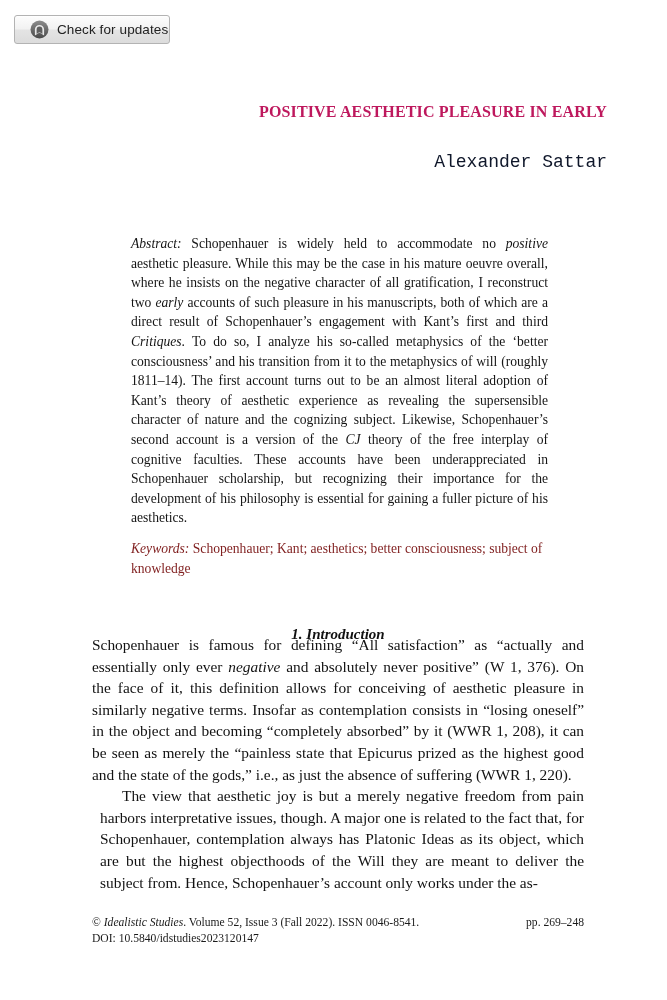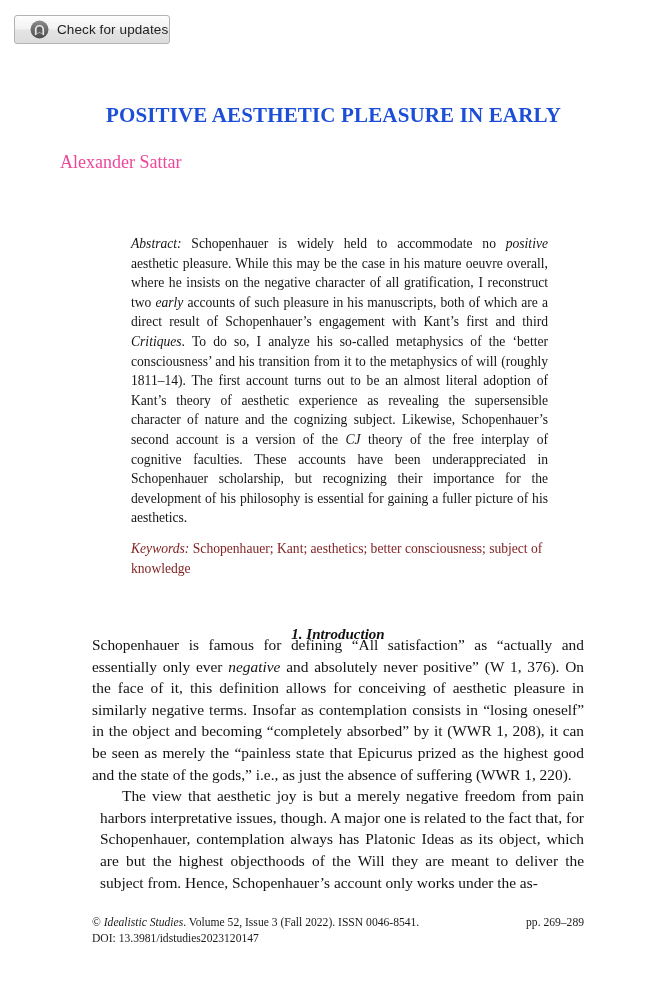--- a/index.html
+++ b/index.html
@@ -46,37 +46,38 @@
     letter-spacing: 0.1px;
     white-space: nowrap;
   }
 
   
   .title {
     position: absolute;
     left: 60px;
     top: 88px;
     width: 547px;
-    text-align: center;
-    font-size: 21px;
+    text-align: right;
+    font-size: 16px;
     line-height: 26px;
     letter-spacing: 0.15px;
-    color: #1d4ed8;
+    color: #be185d;
   }
   .title .ln { display: block; }
 
   .author {
     position: absolute;
     left: 60px;
     top: 150px;
     width: 547px;
-    text-align: left;
+    text-align: right;
     font-size: 18px;
     line-height: 24px;
-    color: #ec4899;
+    color: #0f172a;
+    font-family: Liberation Mono, monospace;
   }
 
   
   .abstract {
     position: absolute;
     left: 131px;
     top: 234px;
     width: 417px;
     font-size: 13.6px;
     line-height: 19.6px;
@@ -182,16 +183,16 @@
 <h2 class="section-heading">1. Introduction</h2>
 
 <div class="body-col">
   <p><span>Schopenhauer is famous for defining “All satisfaction” as “actually and essentially only ever </span><i>negative</i><span> and absolutely never positive” (W 1, 376). On the face of it, this definition allows for conceiving of aesthetic pleasure in similarly negative terms.  Insofar as contemplation consists in “losing oneself” in the object and becoming “completely absorbed” by it (WWR 1, 208), it can be seen as merely the “painless state that Epicurus prized as the highest good and the state of the gods,” i.e., as just the absence of suffering (WWR 1, 220).</span></p>
   <p class="indent">The view that aesthetic joy is but a merely negative freedom from pain harbors interpretative issues, though. A major one is related to the fact that, for Schopenhauer, contemplation always has Platonic Ideas as its object, which are but the highest objecthoods of the Will they are meant to deliver the subject from. Hence, Schopenhauer’s account only works under the as-</p>
 </div>
 
 <div class="footer">
   <div class="footer-row">
     <div><span>© </span><i>Idealistic Studies</i><span>. Volume 52, Issue 3 (Fall 2022). ISSN 0046-8541.</span></div>
-    <div>pp. 269–289</div>
+    <div>pp. 269–248</div>
   </div>
-  <div class="footer-doi">DOI: 13.3981/idstudies2023120147</div>
+  <div class="footer-doi">DOI: 10.5840/idstudies2023120147</div>
 </div>
 
 </body></html>

